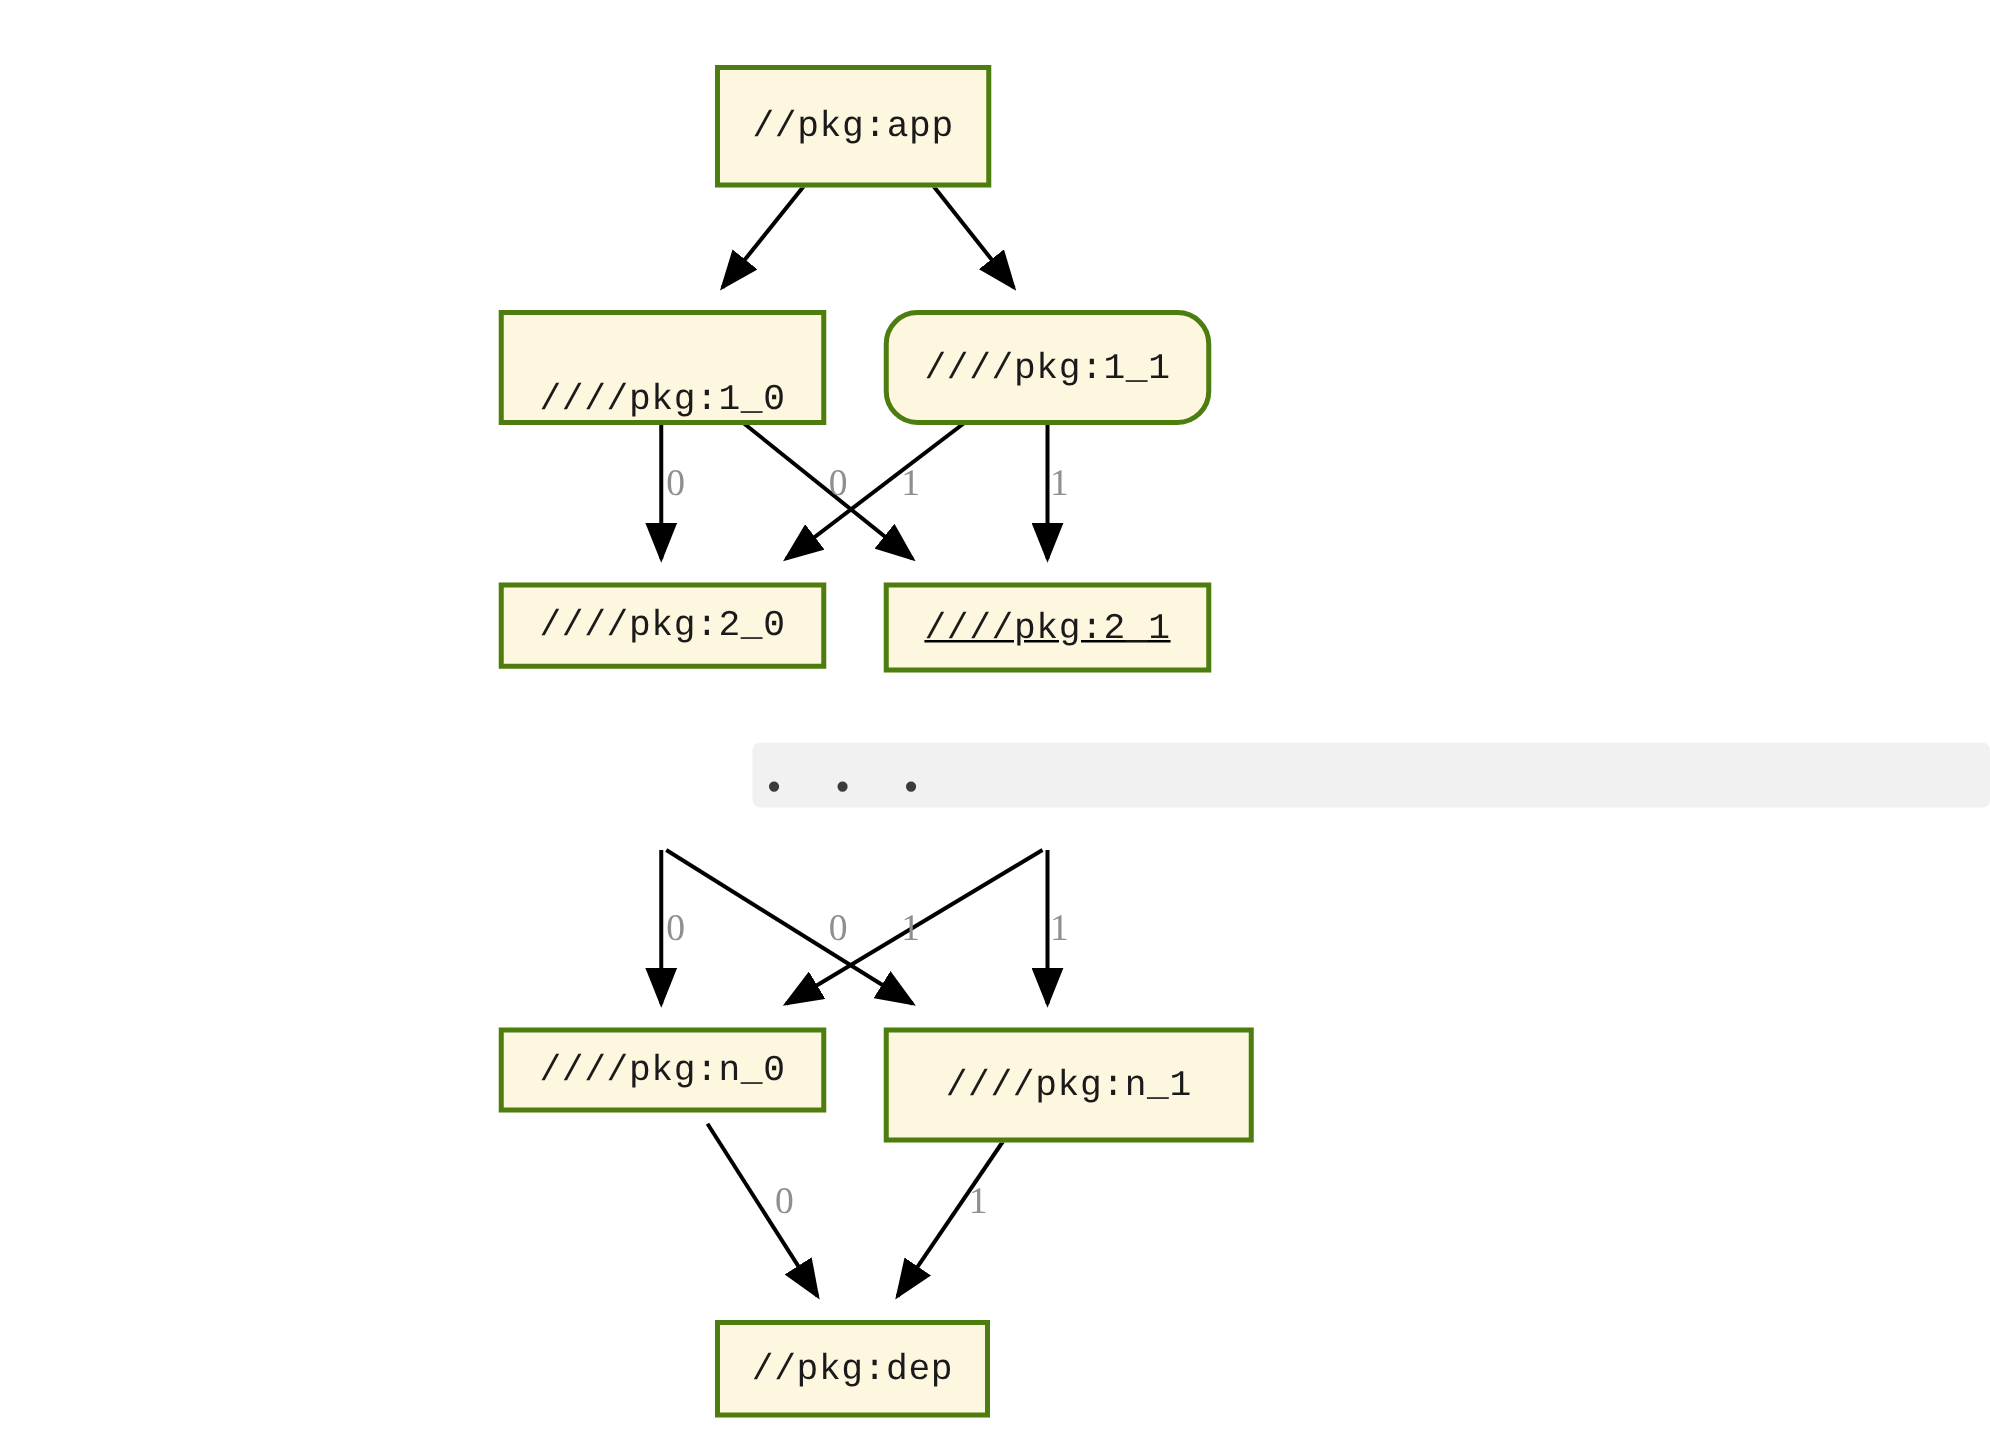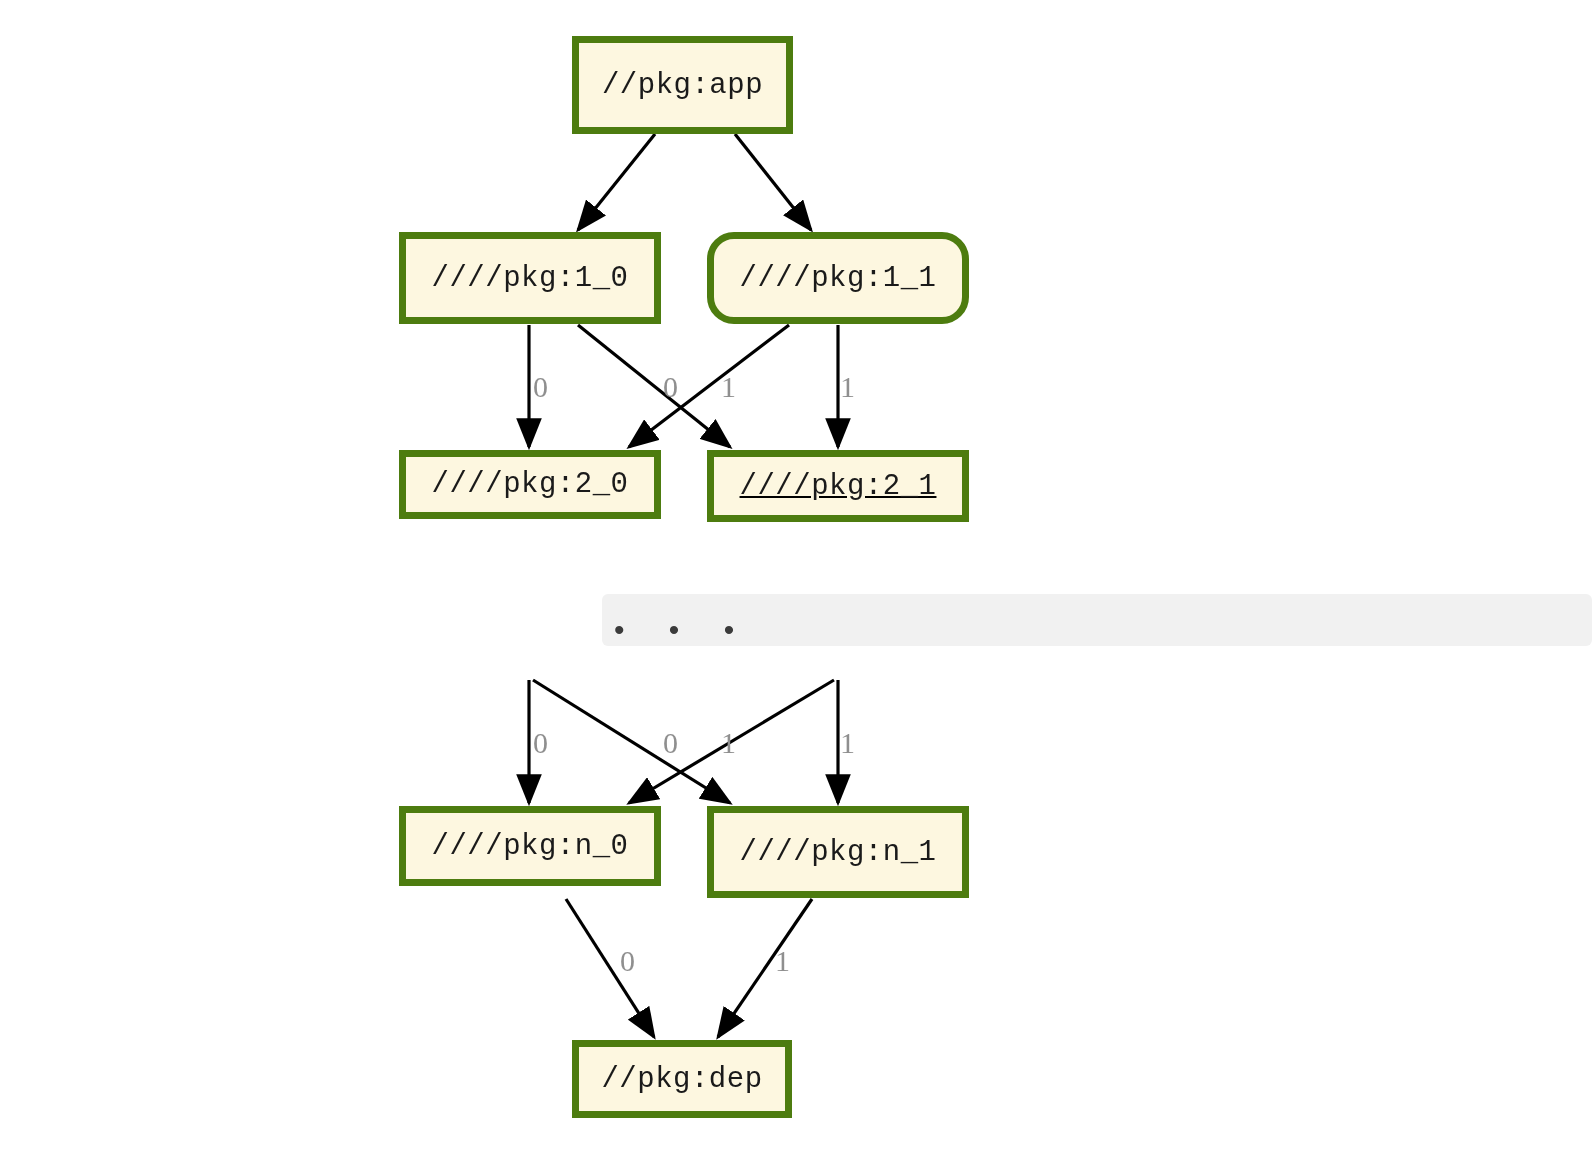--- a/index.html
+++ b/index.html
@@ -22,24 +22,25 @@
     position: absolute;
     left: 0;
     top: 0;
     width: 1592px;
     height: 1162px;
   }
   .gnode {
     position: absolute;
     box-sizing: border-box;
     background: #fdf7e0;
-    border: 7px solid #4d7c0f;
+    border: 4px solid #4d7c0f;
     display: flex;
     align-items: center;
     justify-content: center;
+    margin-top: 16px;
   }
   .gnode-label {
     font-family: "Liberation Mono", "DejaVu Sans Mono", monospace;
     font-size: 29px;
     color: #1a1a1a;
     letter-spacing: 0.5px;
     white-space: nowrap;
   }
   .edge-label {
     position: absolute;
@@ -91,36 +92,36 @@
         <line x1="838" y1="680" x2="838" y2="803" stroke="#000000" stroke-width="3.2" marker-end="url(#arrowhead)"></line>
         <line x1="566" y1="899" x2="654" y2="1037" stroke="#000000" stroke-width="3.2" marker-end="url(#arrowhead)"></line>
         <line x1="812" y1="899" x2="718" y2="1037" stroke="#000000" stroke-width="3.2" marker-end="url(#arrowhead)"></line>
       </g>
   </svg>
 
   <div id="nodes-layer">
       <div class="gnode" style="left: 572px; top: 36px; width: 221px; height: 98px;">
         <span class="gnode-label">//pkg:app</span>
       </div>
-      <div class="gnode" style="left: 399px; top: 232px; width: 262px; height: 92px;">
+      <div class="gnode" style="left: 399px; top: 232px; width: 262px; height: 92px; align-items: flex-end;">
         <span class="gnode-label">////pkg:1_0</span>
       </div>
       <div class="gnode" style="left: 707px; top: 232px; width: 262px; height: 92px; border-radius: 27px;">
         <span class="gnode-label">////pkg:1_1</span>
       </div>
       <div class="gnode" style="left: 399px; top: 450px; width: 262px; height: 69px;">
         <span class="gnode-label">////pkg:2_0</span>
       </div>
       <div class="gnode" style="left: 707px; top: 450px; width: 262px; height: 72px; text-decoration: underline;">
         <span class="gnode-label">////pkg:2_1</span>
       </div>
-      <div class="gnode" style="left: 399px; top: 806px; width: 262px; height: 80px;">
+      <div class="gnode" style="left: 399px; top: 806px; width: 262px; height: 68px;">
         <span class="gnode-label">////pkg:n_0</span>
       </div>
-      <div class="gnode" style="left: 707px; top: 806px; width: 262px; height: 92px;">
+      <div class="gnode" style="left: 707px; top: 806px; width: 296px; height: 92px;">
         <span class="gnode-label">////pkg:n_1</span>
       </div>
       <div class="gnode" style="left: 572px; top: 1040px; width: 220px; height: 78px;">
         <span class="gnode-label">//pkg:dep</span>
       </div>
     </div>
 
   <div id="edge-labels-layer">
       <span class="edge-label" style="left: 533px; top: 372px;">0</span>
       <span class="edge-label" style="left: 663px; top: 372px;">0</span>

